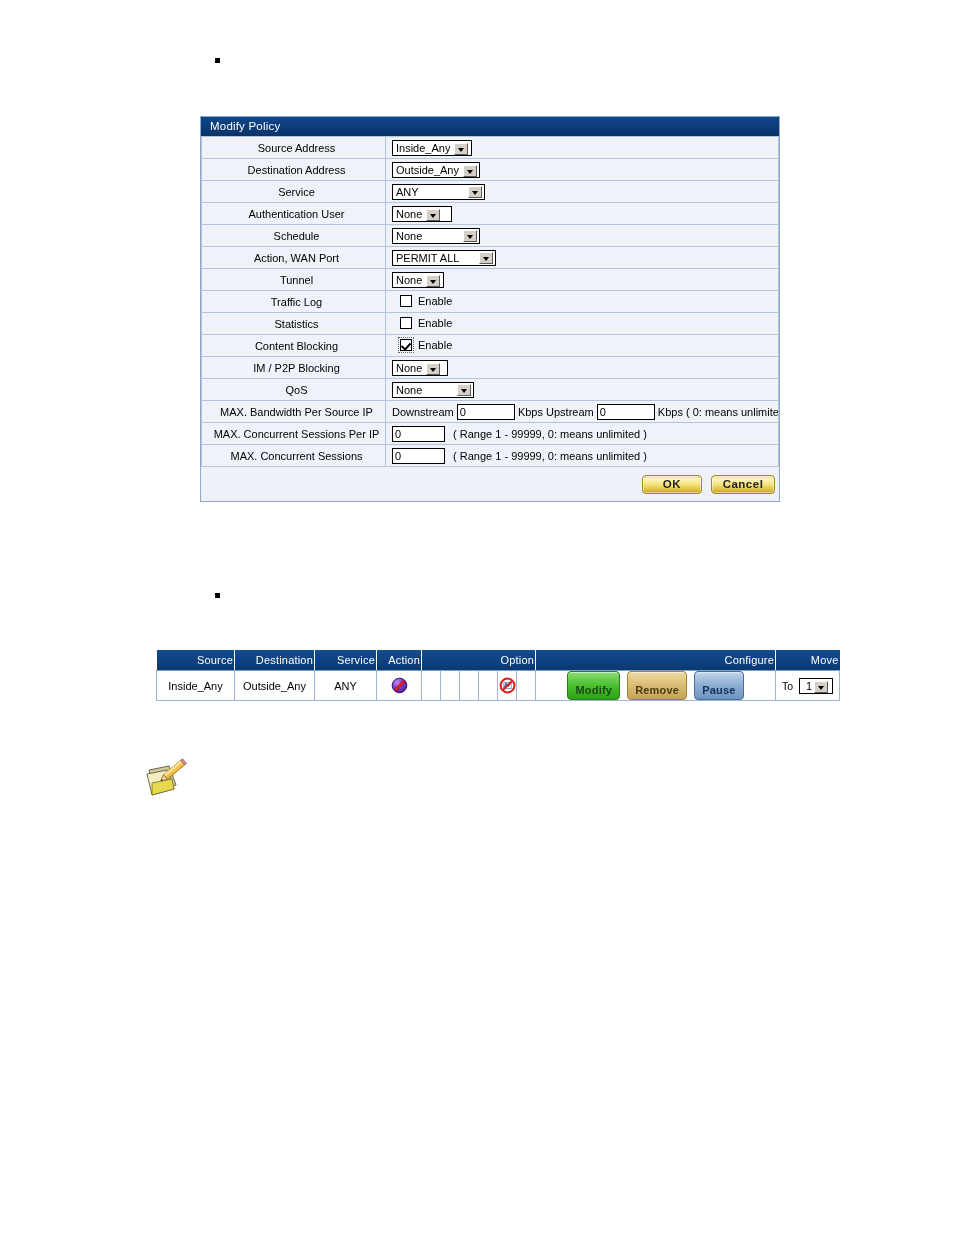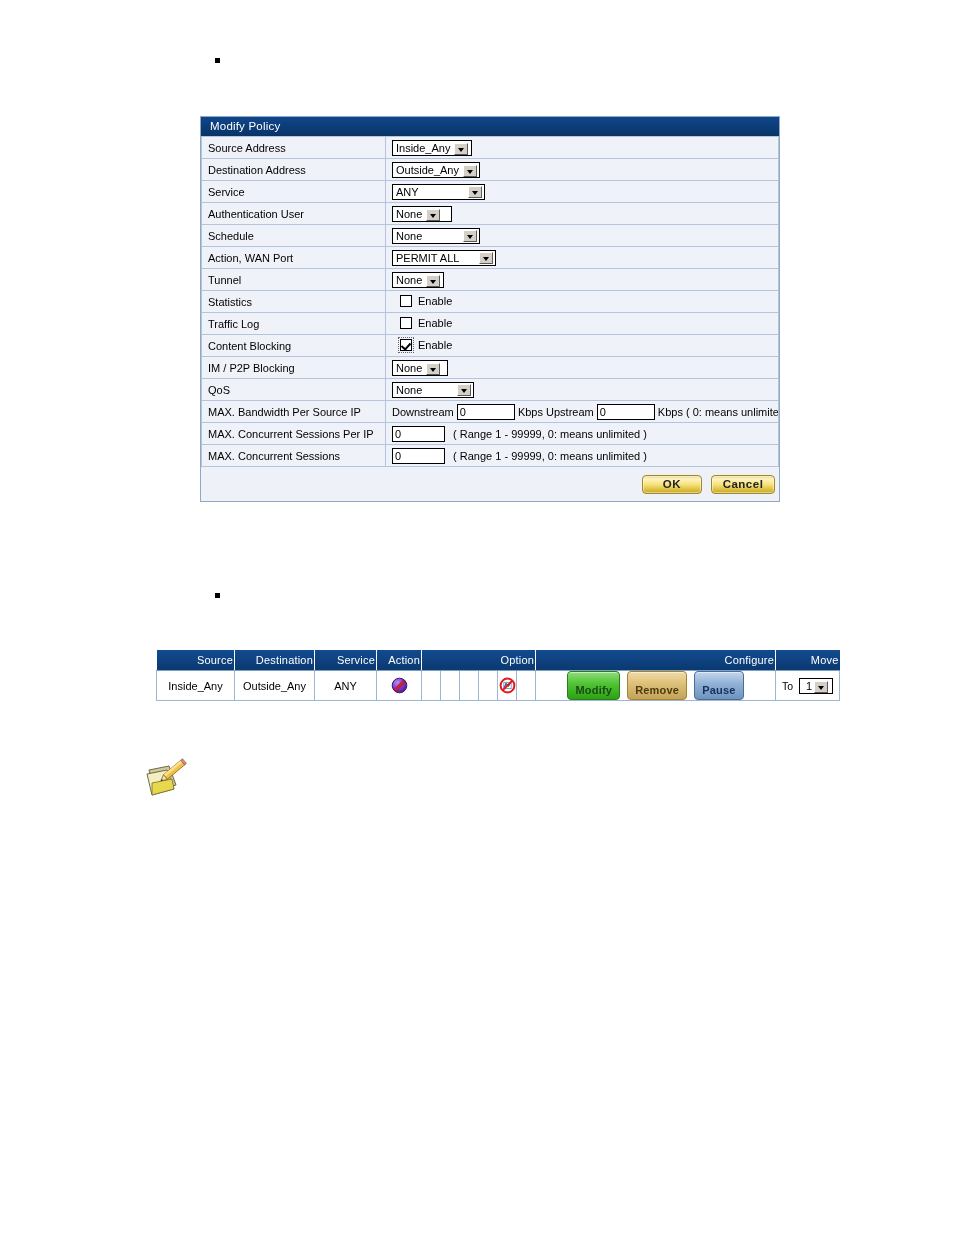--- a/index.html
+++ b/index.html
@@ -63,21 +63,21 @@
   table.form-table td {
     border: 1px solid #b4c4da;
     background: #eff3f9;
     font-size: 11px;
     height: 21px;
     padding: 0 0 0 6px;
     vertical-align: middle;
     white-space: nowrap;
     overflow: hidden;
   }
-  td.lbl { width: 177px; }
+  td.lbl { width: 177px; text-align: center; }
   td.fld { padding-left: 5px; }
 
   
   .sel {
     display: inline-block;
     border: 1px solid #000000;
     background: #ffffff;
     height: 16px;
     line-height: 15px;
     font-size: 11px;
@@ -366,30 +366,30 @@
     </tr>
     <tr>
       <td class="lbl">Tunnel</td>
       <td class="fld">
         <span class="sel sel-w6">
           <span class="selval">None</span><span class="arrowbox"></span>
         </span>
       </td>
     </tr>
     <tr>
-      <td class="lbl">Statistics</td>
+      <td class="lbl">Traffic Log</td>
       <td class="fld">
         <span class="cbwrap" style="margin-left:8px;">
           <span class="cb"></span>
           <span class="cb-label">Enable</span>
         </span>
       </td>
     </tr>
     <tr>
-      <td class="lbl">Traffic Log</td>
+      <td class="lbl">Statistics</td>
       <td class="fld">
         <span class="cbwrap" style="margin-left:8px;">
           <span class="cb"></span>
           <span class="cb-label">Enable</span>
         </span>
       </td>
     </tr>
     <tr>
       <td class="lbl">Content Blocking</td>
       <td class="fld">

